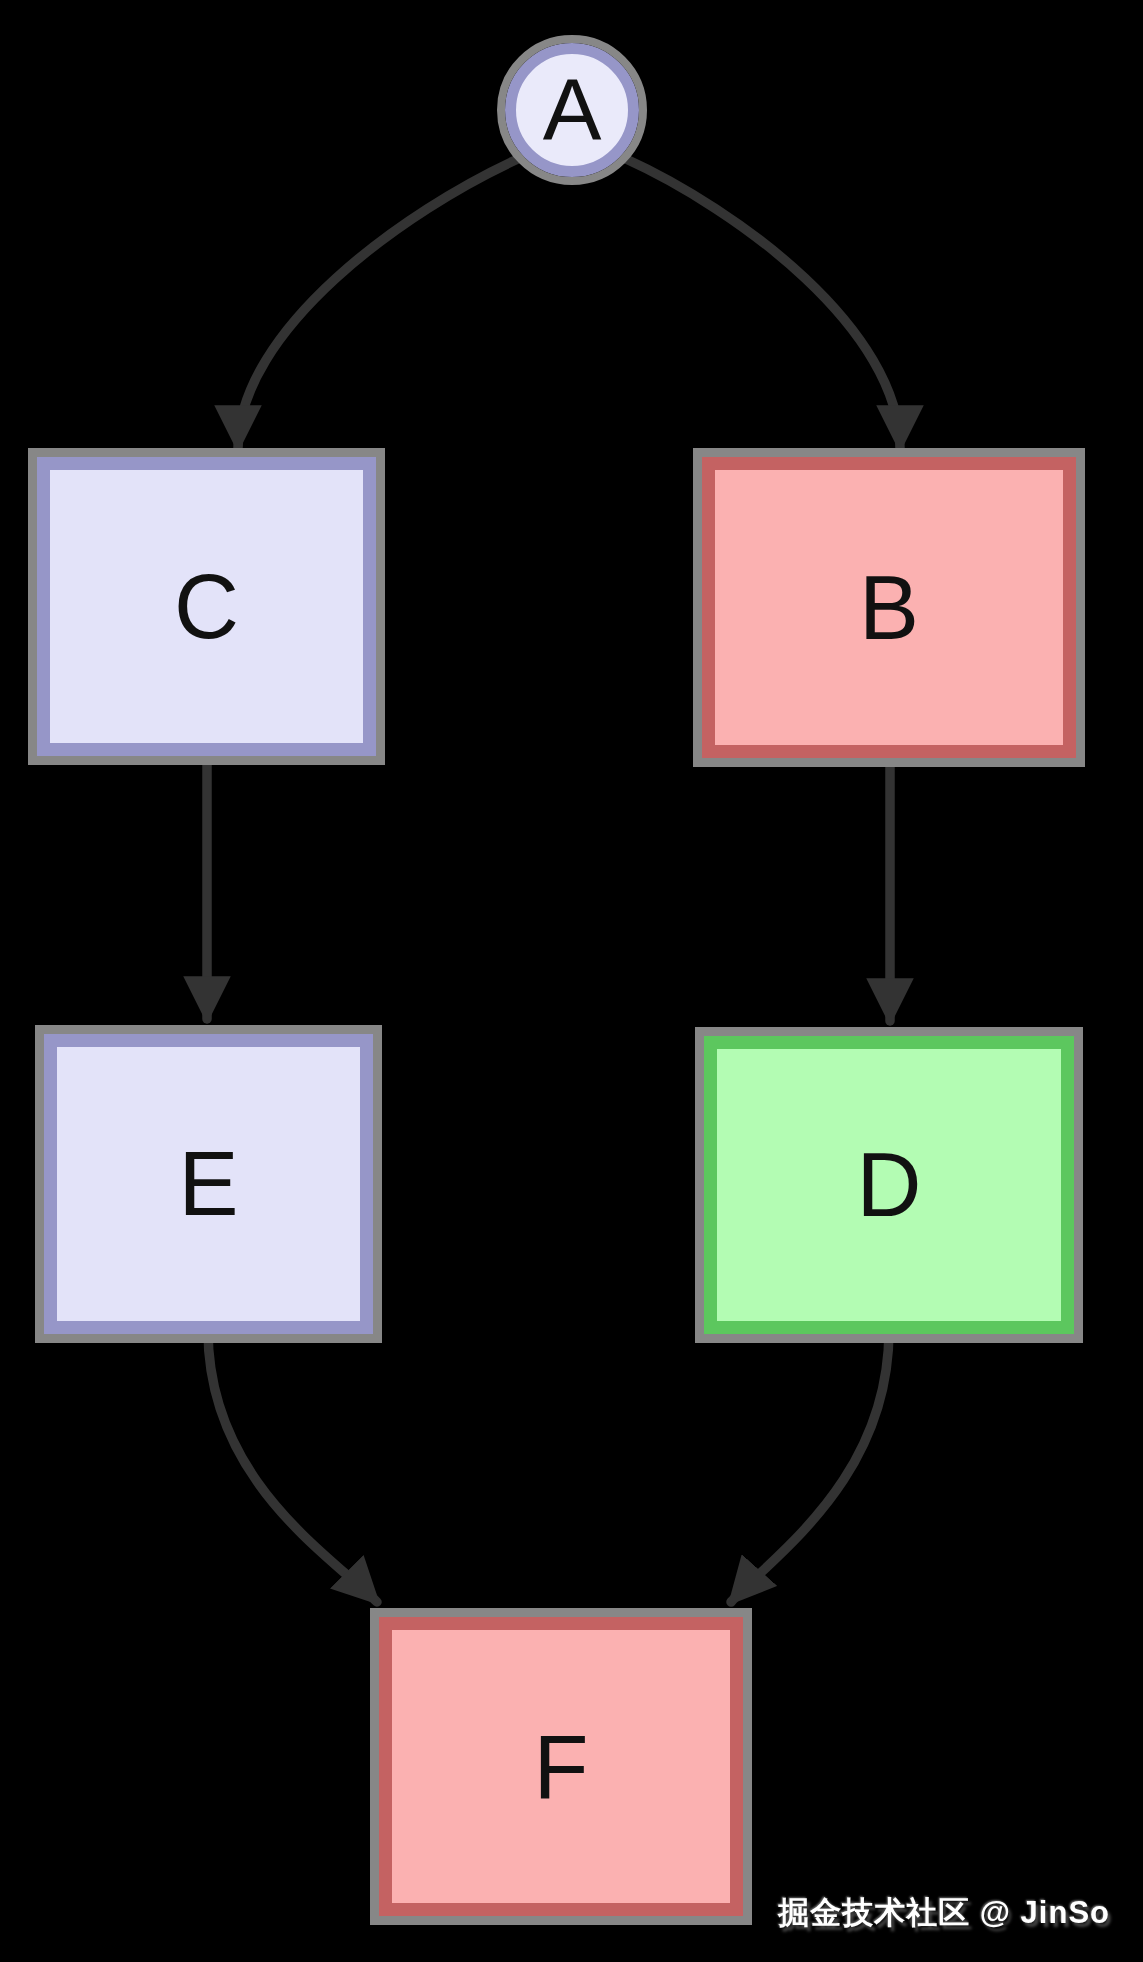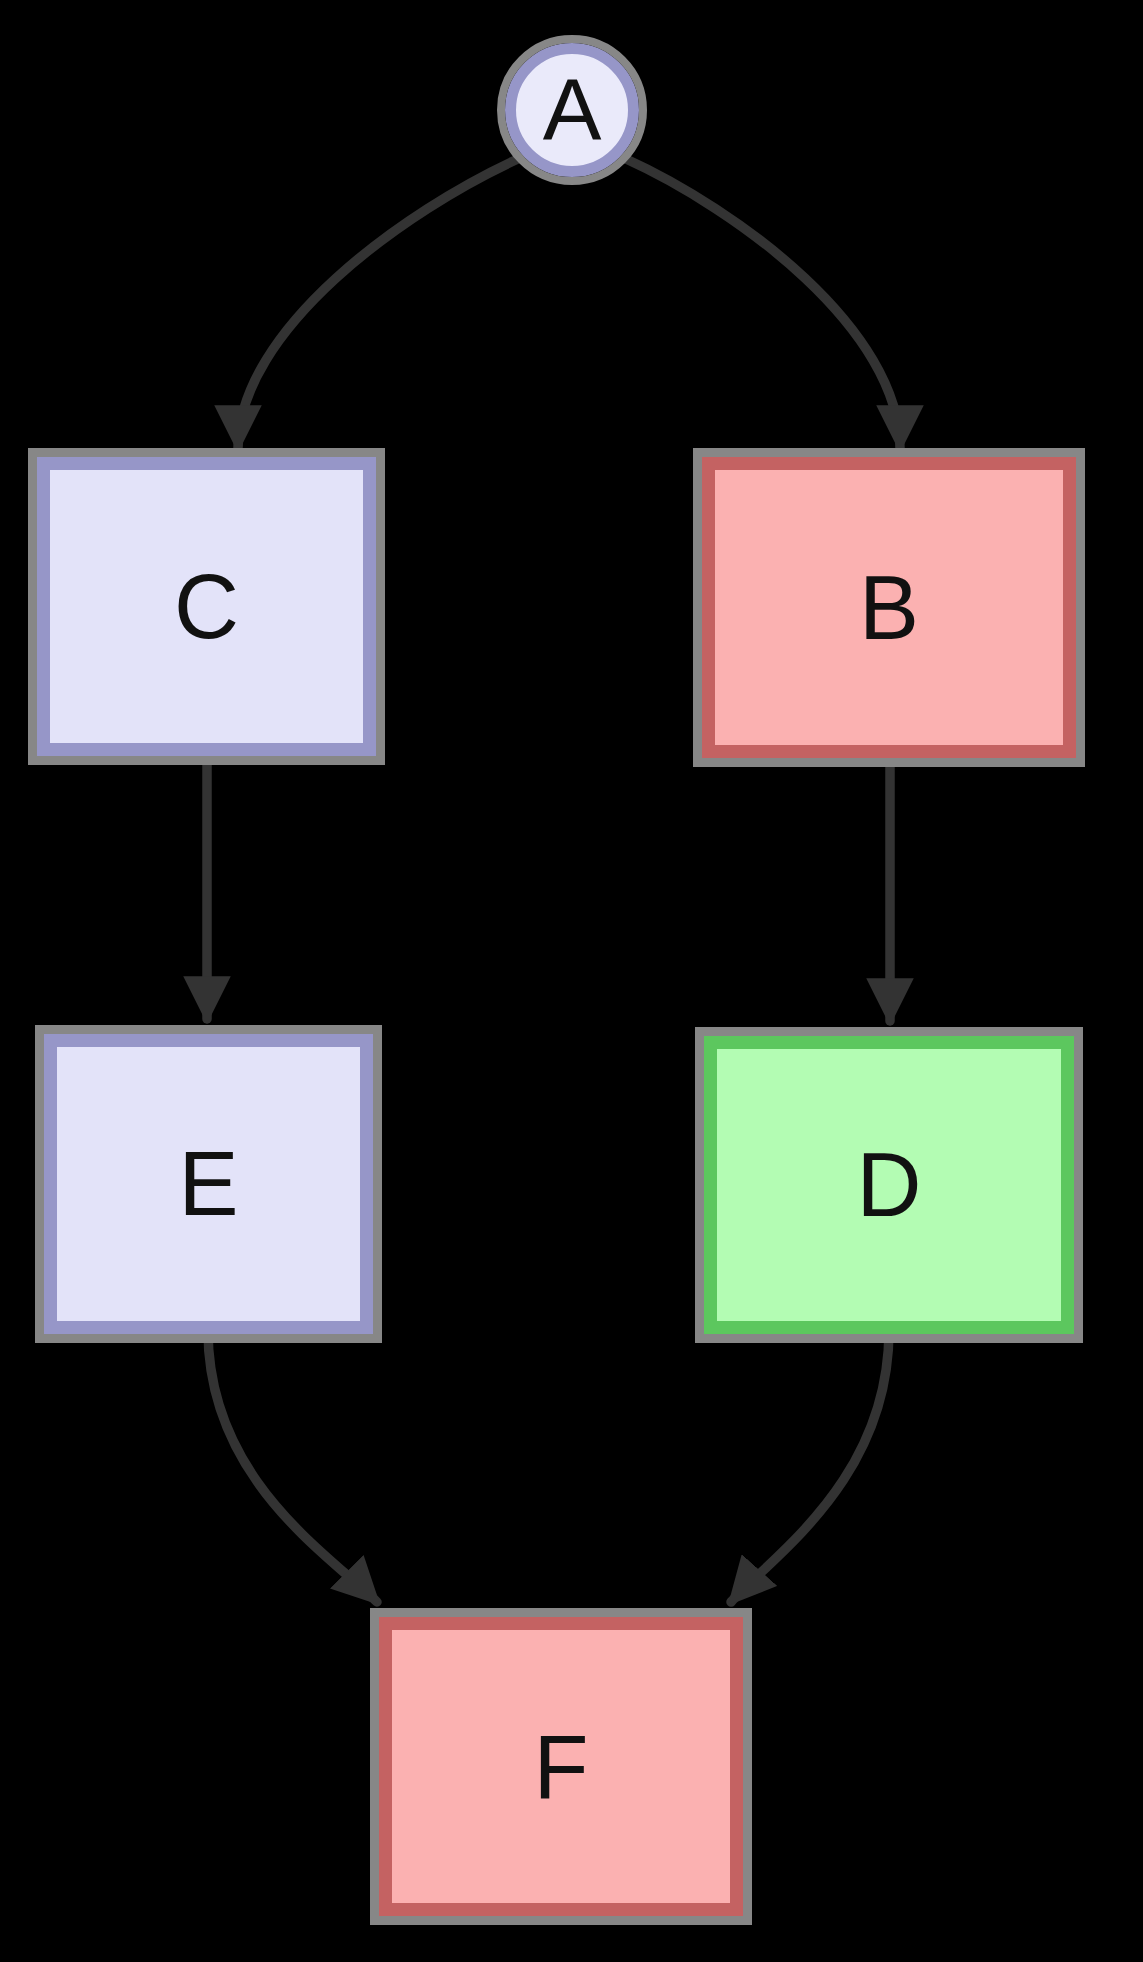--- a/index.html
+++ b/index.html
@@ -82,14 +82,15 @@
   </div>
 
   <div class="node node-d" style="background: rgb(179, 252, 179); border-color: rgb(92, 199, 94); outline-color: rgb(135, 135, 135); color: rgb(17, 17, 17);">
     <span>D</span>
   </div>
 
   <div class="node node-f" style="background: rgb(251, 177, 177); border-color: rgb(196, 98, 98); outline-color: rgb(135, 135, 135); color: rgb(17, 17, 17);">
     <span>F</span>
   </div>
 
+  <div class="watermark" style="color: rgb(255, 255, 255);">掘金技术社区 @ JinSo</div>
 
 </div>
 
 </body></html>

